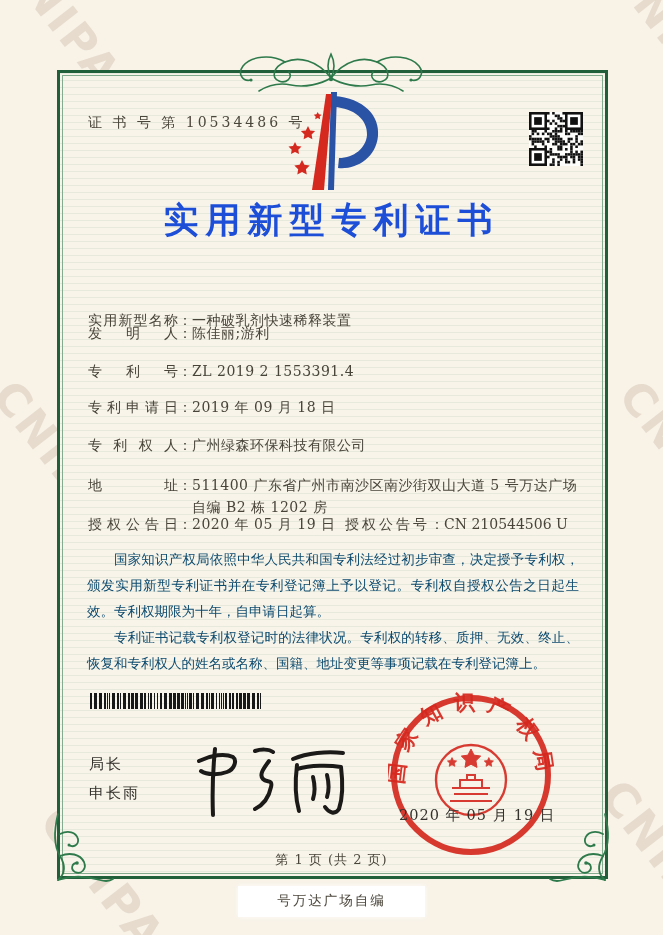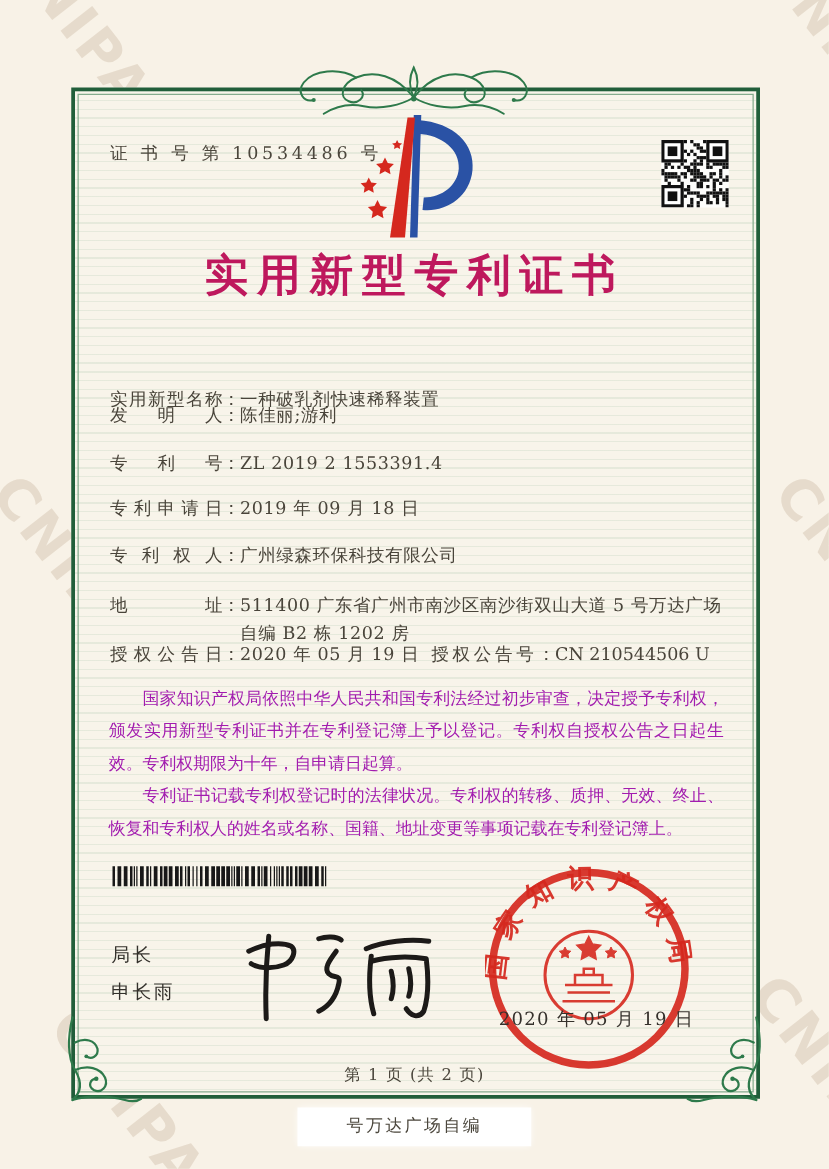--- a/index.html
+++ b/index.html
@@ -57,21 +57,21 @@
     font-size: 14px; color: #4b463c; letter-spacing: 3px;
   }
 
   .logo { position: absolute; left: 268px; top: 86px; width: 126px; height: 112px; }
 
   .qr { position: absolute; left: 529px; top: 112px; width: 54px; height: 54px; background: #fdfdfb; }
 
   .title {
     position: absolute; left: 0; top: 197px; width: 663px;
     text-align: center;
-    font-size: 35px; font-weight: bold; color: #be185d;
+    font-size: 35px; font-weight: bold; color: #1d4ed8;
     letter-spacing: 7px;
   }
 
   
   .field {
     position: absolute; left: 88px;
     font-size: 14px; color: #49443a;
     line-height: 22px; white-space: nowrap;
   }
   .field .lbl {
@@ -80,21 +80,21 @@
     vertical-align: top;
   }
   .field .colon { display: inline-block; width: 14px; vertical-align: top; }
   .field .val { display: inline-block; vertical-align: top; letter-spacing: 0.5px; }
   .field .val.wrap { white-space: normal; width: 390px; }
   .field2 { position: absolute; left: 345px; font-size: 14px; color: #49443a; line-height: 22px; white-space: nowrap; }
   .field2 .lbl { display: inline-block; letter-spacing: 3px; }
 
   .paras {
     position: absolute; left: 87px; top: 546px; width: 492px;
-    font-size: 13.5px; color: #a21caf; line-height: 26px;
+    font-size: 13.5px; color: #0c4a6e; line-height: 26px;
     text-align: justify;
   }
   .paras p { text-indent: 2em; margin: 0; }
 
   .barcode {
     position: absolute; left: 90px; top: 693px;
     height: 16px; display: flex; align-items: stretch;
   }
   .barcode span { display: block; height: 100%; background: #181818; }
   .barcode .gap { background: transparent; }

